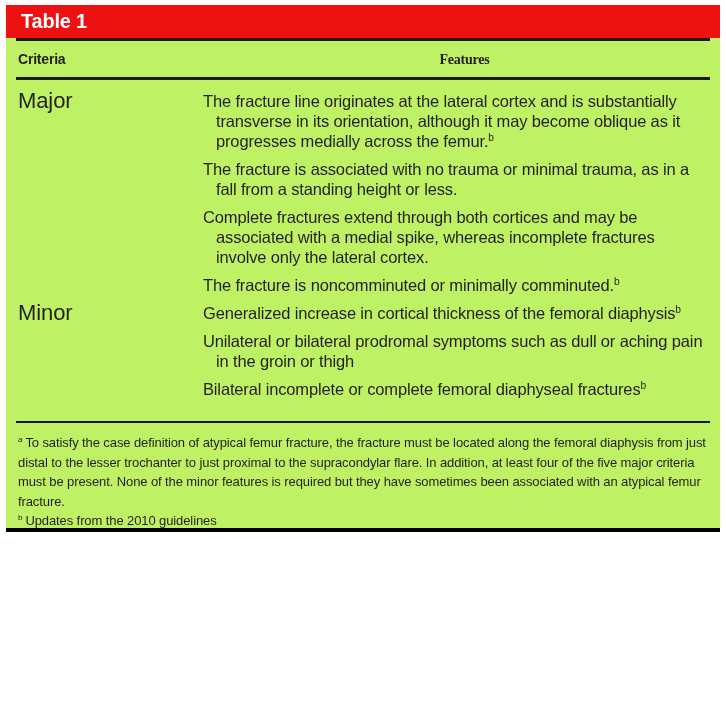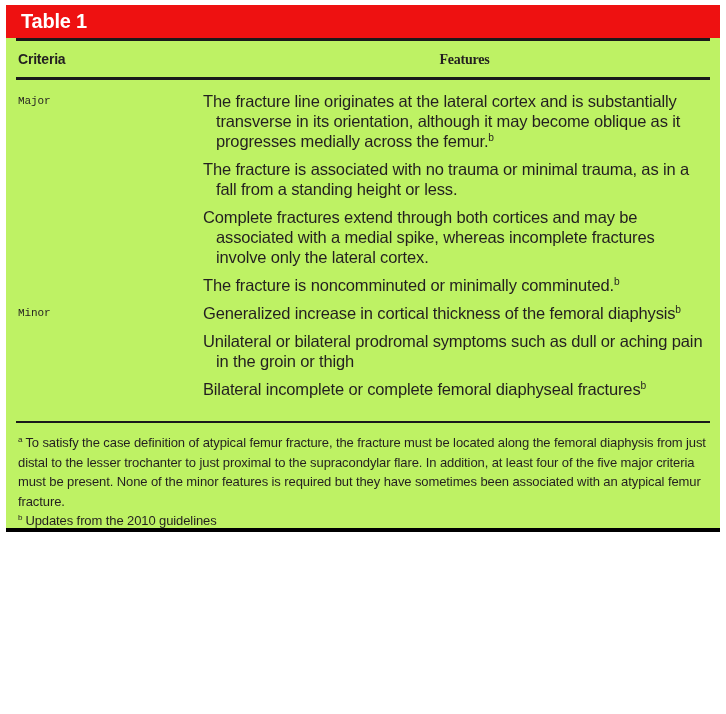--- a/index.html
+++ b/index.html
@@ -43,24 +43,23 @@
     font-weight:bold;
     font-size:14px;
     line-height:21px;
     letter-spacing:-0.2px;
     gap:20px;
   }
   .colhead .features-h{text-align:center;font-family:Liberation Serif, serif;}
   .tbody{padding:11px 14px 2px 12px;}
   .group{display:grid;grid-template-columns:185px 1fr;}
   .crit{
-    font-size:11px;
+    font-size:22px;
     line-height:20px;
     letter-spacing:-0.1px;
-    font-family:Liberation Mono, monospace;
   }
   .feature{
     margin:0 0 8px 0;
     font-size:16.5px;
     line-height:20px;
     letter-spacing:-0.15px;
     padding-left:13px;
     text-indent:-13px;
   }
   sup{

